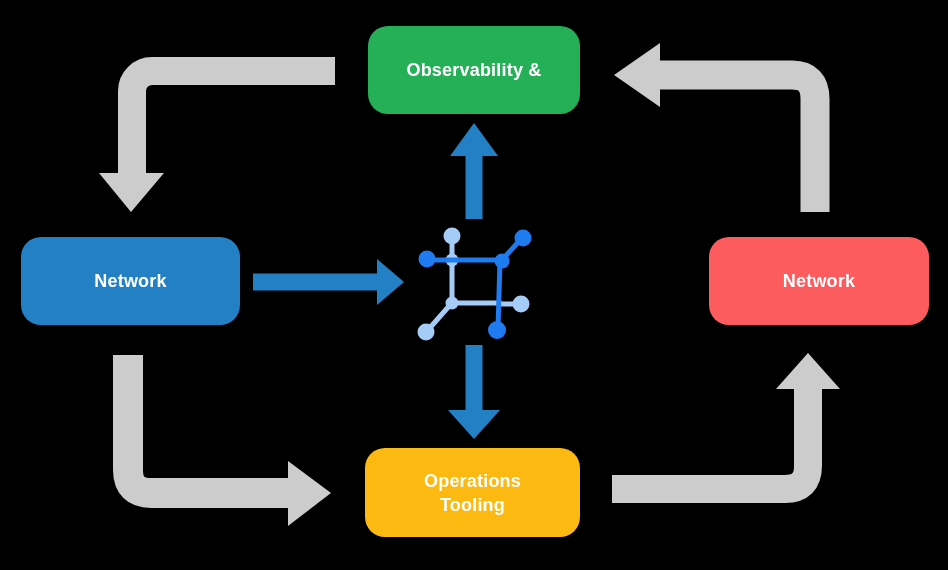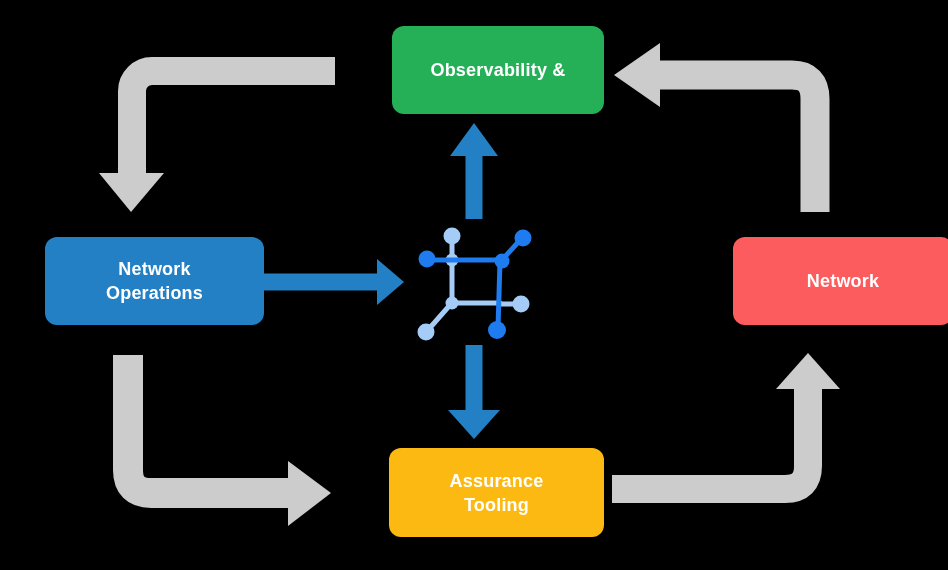--- a/index.html
+++ b/index.html
@@ -5,28 +5,27 @@
   html,body{margin:0;padding:0;background:#000;}
   .canvas{
     position:relative;
     width:948px;height:570px;
     overflow:hidden;
     font-family:"Liberation Sans", sans-serif;
   }
   .layer{position:absolute;left:0;top:0;}
   .node{
     position:absolute;
-    border-radius:12px;
+    border-radius:20px;
     display:flex;flex-direction:column;
     align-items:center;justify-content:center;
     text-align:center;
     font-weight:bold;
     font-size:18px;line-height:24px;
     letter-spacing:.2px;
-    margin-left:24px;
   }
   .node span{display:block;}
   .node-observability{left:368px;top:26px;width:212px;height:88px;}
   .node-operations{left:21px;top:237px;width:219px;height:88px;}
   .node-infrastructure{left:709px;top:237px;width:220px;height:88px;}
   .node-automation{left:365px;top:448px;width:215px;height:89px;}
 </style>
 </head>
 <body>
 
@@ -95,25 +94,24 @@
       </g>
     </g>
   </svg>
 
   <div class="node node-observability" style="background: rgb(37, 176, 88); color: rgb(255, 255, 255);">
     <span>Observability &amp;</span>
   </div>
 
   <div class="node node-operations" style="background: rgb(35, 128, 197); color: rgb(255, 255, 255);">
     <span>Network</span>
-    <span>Operations</span>
   </div>
 
   <div class="node node-infrastructure" style="background: rgb(253, 92, 94); color: rgb(255, 255, 255);">
     <span>Network</span>
   </div>
 
   <div class="node node-automation" style="background: rgb(252, 185, 17); color: rgb(255, 255, 255);">
-    <span>Assurance</span>
+    <span>Operations</span>
     <span>Tooling</span>
   </div>
 
 </div>
 
 </body></html>

